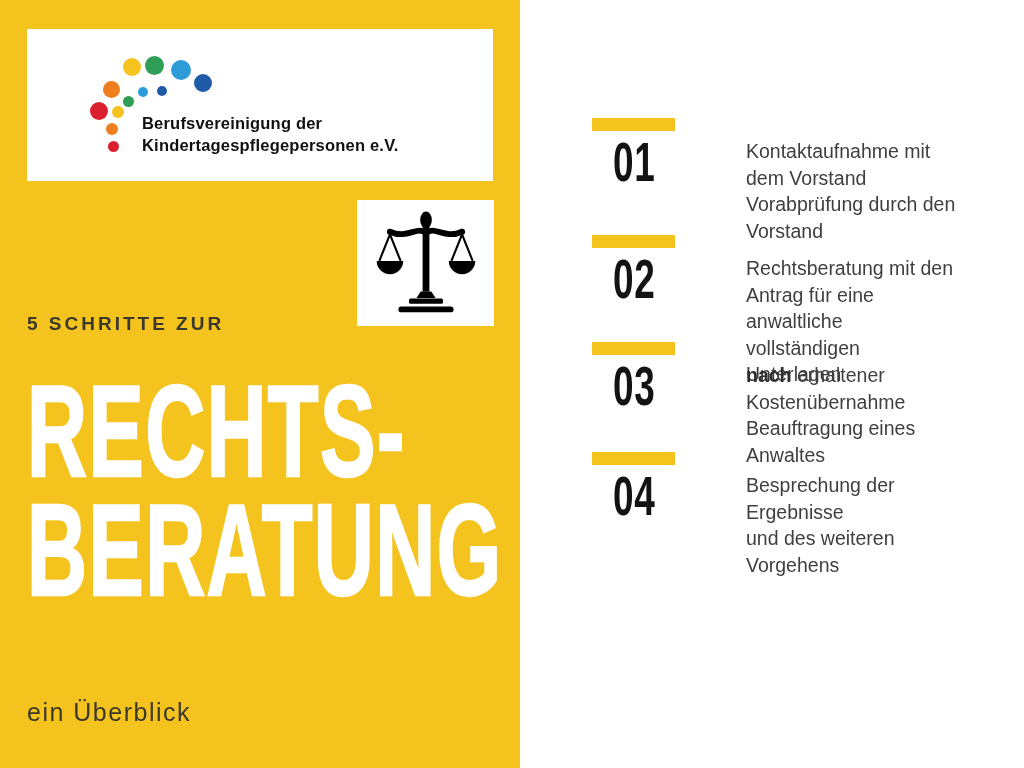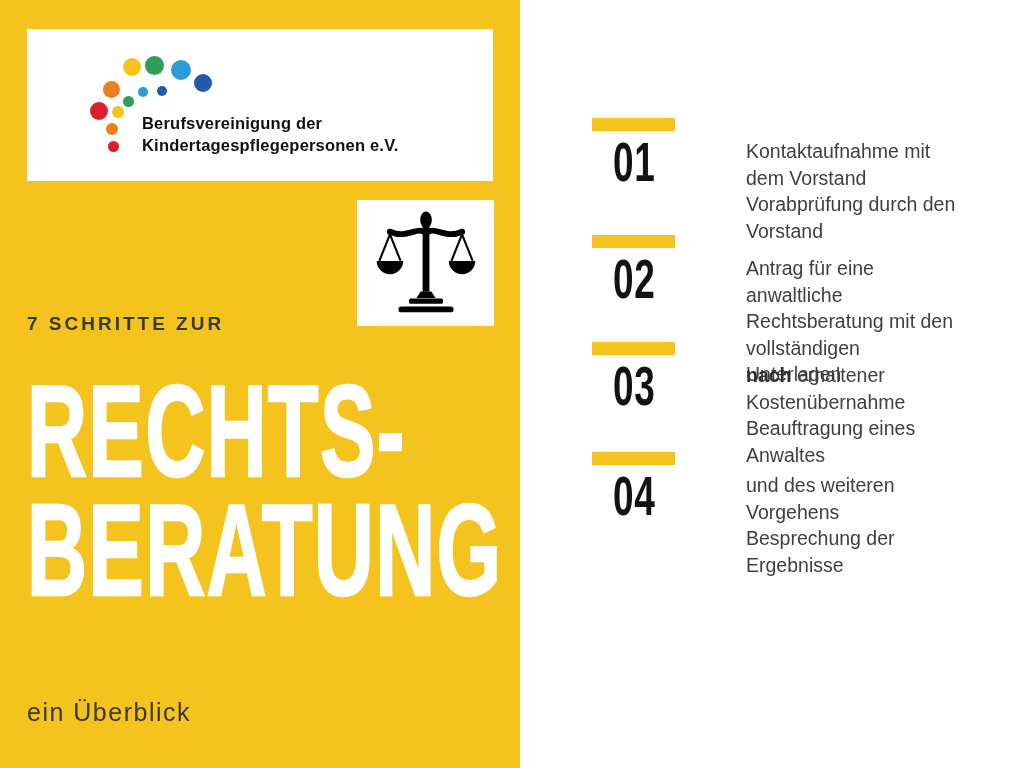--- a/index.html
+++ b/index.html
@@ -119,21 +119,21 @@
         </g>
         <g fill="none" stroke="#000">
           <path d="M50 22 C42 14 33 28 16 20.5" stroke-width="5.5" stroke-linecap="round"></path>
           <path d="M50 22 C58 14 67 28 84 20.5" stroke-width="5.5" stroke-linecap="round"></path>
           <path d="M16 23 L6 48 M16 23 L26 48" stroke-width="2"></path>
           <path d="M84 23 L74 48 M84 23 L94 48" stroke-width="2"></path>
         </g>
       </svg>
     </div>
 
-    <div class="kicker">7 SCHRITTE ZUR</div>
+    <div class="kicker">5 SCHRITTE ZUR</div>
 
     <h1 class="big-title">
       <span>RECHTS-</span><br>
       <span>BERATUNG</span>
     </h1>
 
     <div class="subtitle">ein Überblick</div>
   </div>
 
   <div class="right-panel">
@@ -144,39 +144,39 @@
       <div class="step-text">
         <div>Kontaktaufnahme mit dem Vorstand</div>
         <div>Vorabprüfung durch den Vorstand</div>
       </div>
     </div>
 
     <div class="step" style="top:235px">
       <div class="step-bar"></div>
       <div class="step-num">02</div>
       <div class="step-text">
+        <div>Rechtsberatung mit den</div>
         <div>Antrag für eine anwaltliche</div>
-        <div>Rechtsberatung mit den</div>
         <div>vollständigen Unterlagen</div>
       </div>
     </div>
 
     <div class="step" style="top:342px">
       <div class="step-bar"></div>
       <div class="step-num">03</div>
       <div class="step-text">
         <div><b>nach</b><span> erhaltener Kostenübernahme</span></div>
         <div>Beauftragung eines Anwaltes</div>
       </div>
     </div>
 
     <div class="step" style="top:452px">
       <div class="step-bar"></div>
       <div class="step-num">04</div>
       <div class="step-text">
+        <div>Besprechung der Ergebnisse</div>
         <div>und des weiteren Vorgehens</div>
-        <div>Besprechung der Ergebnisse</div>
       </div>
     </div>
 
 
   </div>
 </div>
 
 </body></html>

